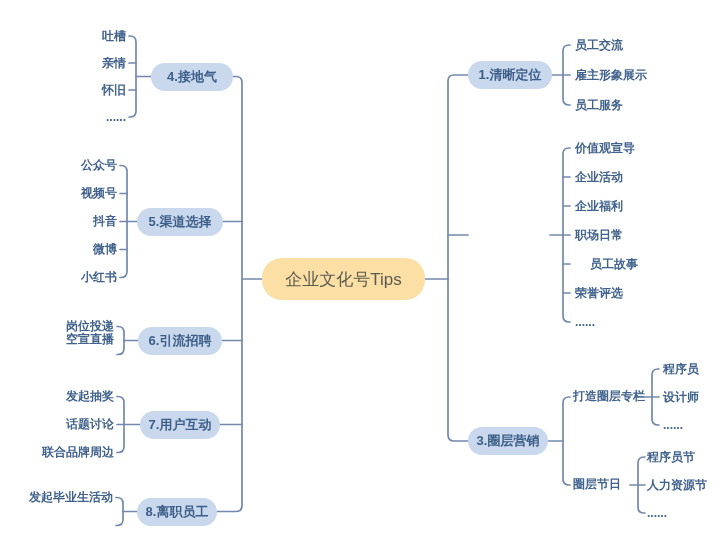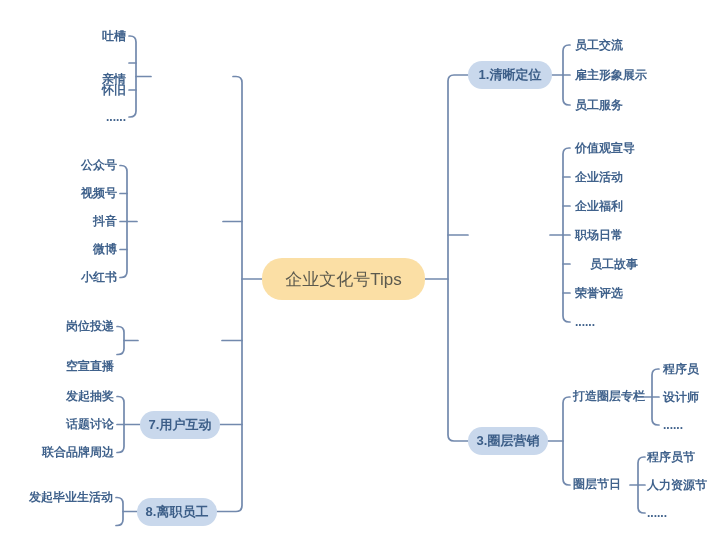--- a/index.html
+++ b/index.html
@@ -84,39 +84,42 @@
     <path d="M659 369 H658 Q652 369 652 375 V419 Q652 425 658 425 H659"></path>
     <path d="M652 397 H659"></path>
 
     <path d="M630 485 H638"></path>
     <path d="M645 457 H644 Q638 457 638 463 V507 Q638 513 644 513 H645"></path>
     <path d="M638 485 H645"></path>
   </svg>
 
   <div class="root" style="left:262px;top:258px;width:163px;height:42px;">企业文化号Tips</div>
 
+  <div class="pill" style="left:151px;top:63px;width:82px;">4.接地气</div>
+  <div class="pill" style="left:137px;top:208px;width:86px;">5.渠道选择</div>
+  <div class="pill" style="left:138px;top:327px;width:84px;">6.引流招聘</div>
   <div class="pill" style="left:140px;top:411px;width:80px;">7.用户互动</div>
   <div class="pill" style="left:137px;top:498px;width:80px;">8.离职员工</div>
 
   <div class="pill" style="left:468px;top:61px;width:84px;">1.清晰定位</div>
   <div class="pill" style="left:468px;top:427px;width:80px;">3.圈层营销</div>
 
   <div class="leaf l" style="right:594px;top:29px;">吐槽</div>
-  <div class="leaf l" style="right:594px;top:56px;margin-top:16px;">亲情</div>
+  <div class="leaf l" style="right:594px;top:56px;">亲情</div>
   <div class="leaf l" style="right:594px;top:83px;">怀旧</div>
   <div class="leaf l" style="right:594px;top:110px;">......</div>
 
   <div class="leaf l" style="right:603px;top:158px;">公众号</div>
   <div class="leaf l" style="right:603px;top:186px;">视频号</div>
   <div class="leaf l" style="right:603px;top:214px;">抖音</div>
   <div class="leaf l" style="right:603px;top:242px;">微博</div>
   <div class="leaf l" style="right:603px;top:270px;">小红书</div>
 
   <div class="leaf l" style="right:606px;top:319px;">岗位投递</div>
-  <div class="leaf l" style="right:606px;top:359px;margin-left:32px;">空宣直播</div>
+  <div class="leaf l" style="right:606px;top:332px;margin-left:32px;">空宣直播</div>
 
   <div class="leaf l" style="right:606px;top:389px;">发起抽奖</div>
   <div class="leaf l" style="right:606px;top:417px;">话题讨论</div>
   <div class="leaf l" style="right:606px;top:445px;">联合品牌周边</div>
 
   <div class="leaf l" style="right:607px;top:490px;margin-left:38px;">发起毕业生活动</div>
 
   <div class="leaf r" style="left:575px;top:38px;">员工交流</div>
   <div class="leaf r" style="left:575px;top:68px;">雇主形象展示</div>
   <div class="leaf r" style="left:575px;top:98px;">员工服务</div>

